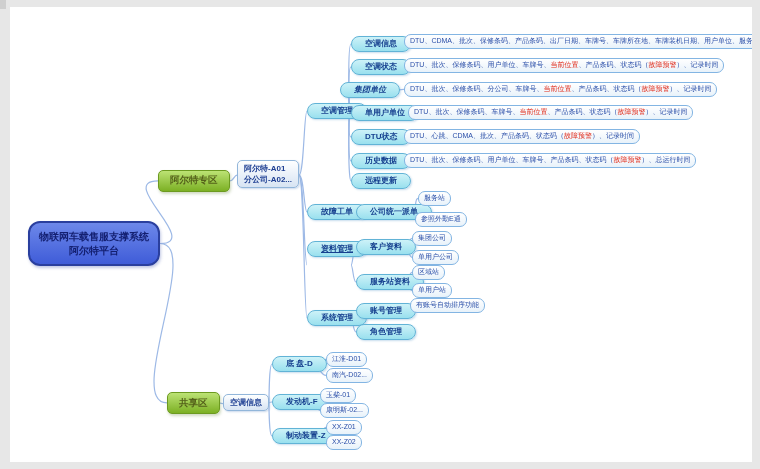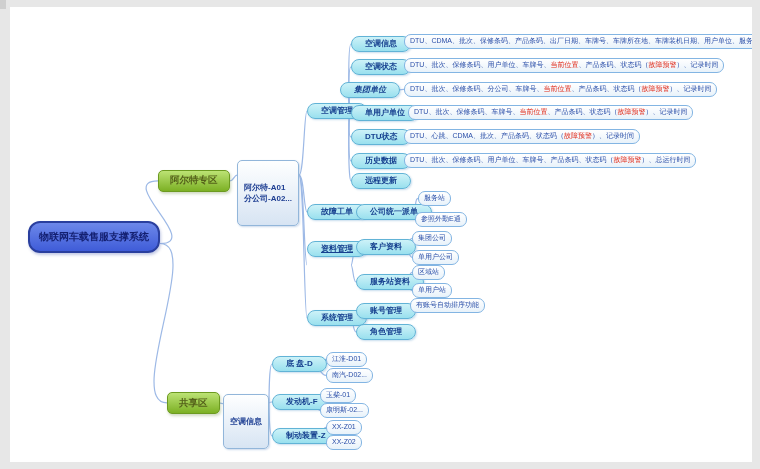--- a/index.html
+++ b/index.html
@@ -30,21 +30,21 @@
     background:linear-gradient(#bce274,#7cb024);
     border:1px solid #6c9a20;border-radius:5px;
     color:#54601a;font-weight:bold;font-size:9.5px;
     padding:4px 11px;
     box-shadow:1px 2px 3px rgba(120,150,80,.35);
   }
   .hub{
     background:linear-gradient(#feffff,#d7e4f3);
     border:1px solid #92b6da;border-radius:5px;
     color:#1d3e92;font-weight:bold;font-size:8px;
-    padding:21px 6px;line-height:1.4;
+    padding:2px 6px;line-height:1.4;
     box-shadow:1px 1px 2px rgba(140,170,210,.45);
   }
   .cyan{
     background:linear-gradient(#cdf2f8,#99e0ee);
     border:1px solid #61b3d6;border-radius:8px;
     color:#16408f;font-weight:bold;font-size:8px;
     padding:2px 13px;
     box-shadow:1px 1px 2px rgba(120,170,210,.4);
   }
   .leaf{
@@ -100,20 +100,21 @@
       <path d="M259,396.59375 C259,396.59375 259,429 262,429" fill="none" stroke="#9db9e6" stroke-width="1.2"></path>
       <path d="M300.671875,357 C309.671875,357 309.671875,352.375 316,352.375" fill="none" stroke="#9db9e6" stroke-width="1.2"></path>
       <path d="M300.671875,357 C309.671875,357 309.671875,368.375 316,368.375" fill="none" stroke="#9db9e6" stroke-width="1.2"></path>
       <path d="M305.5625,395 C307,395 307,388.375 310,388.375" fill="none" stroke="#9db9e6" stroke-width="1.2"></path>
       <path d="M305.5625,395 C307,395 307,403.375 310,403.375" fill="none" stroke="#9db9e6" stroke-width="1.2"></path>
       <path d="M313.5625,429 C313,429 313,420.375 316,420.375" fill="none" stroke="#9db9e6" stroke-width="1.2"></path>
       <path d="M313.5625,429 C313,429 313,435.375 316,435.375" fill="none" stroke="#9db9e6" stroke-width="1.2"></path>
     </svg>
 <div class="node root" style="left: 18px; top: 214px;">
       <span class="ln">物联网车载售服支撑系统</span>
+      <span class="ln">阿尔特平台</span>
     </div>
     <div class="node green" style="left: 148px; top: 163px; font-family: Liberation Mono, monospace;"><span>阿尔特专区</span></div>
     <div class="node green" style="left: 157px; top: 385px;"><span>共享区</span></div>
     <div class="node hub" style="left: 227px; top: 153px;">
       <span class="ln">阿尔特-A01</span>
       <span class="ln">分公司-A02...</span>
     </div>
     <div class="node hub" style="left: 213px; top: 387px;"><span>空调信息</span></div>
     <div class="node cyan" style="left: 297px; top: 96px;"><span>空调管理</span></div>
     <div class="node cyan" style="left: 341px; top: 29px;"><span>空调信息</span></div>

